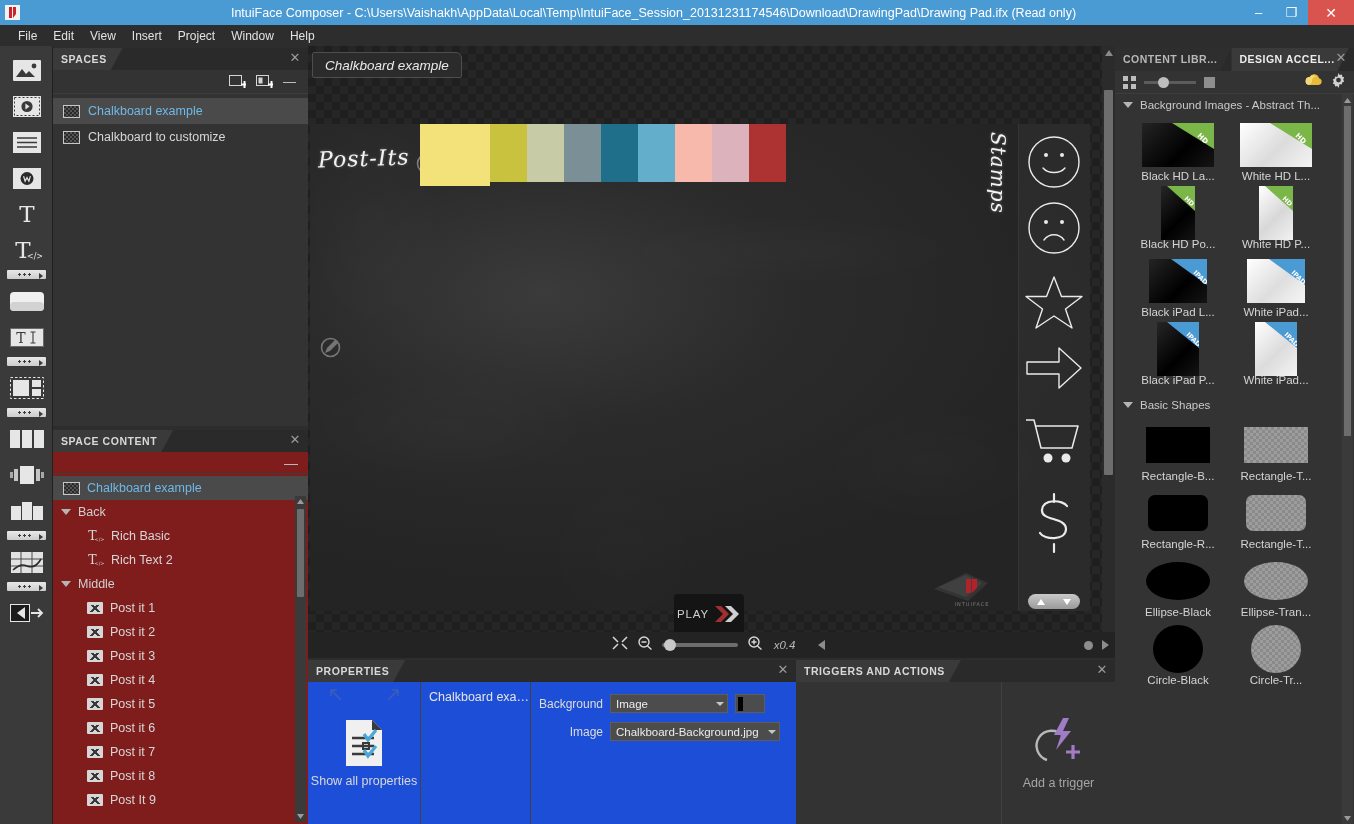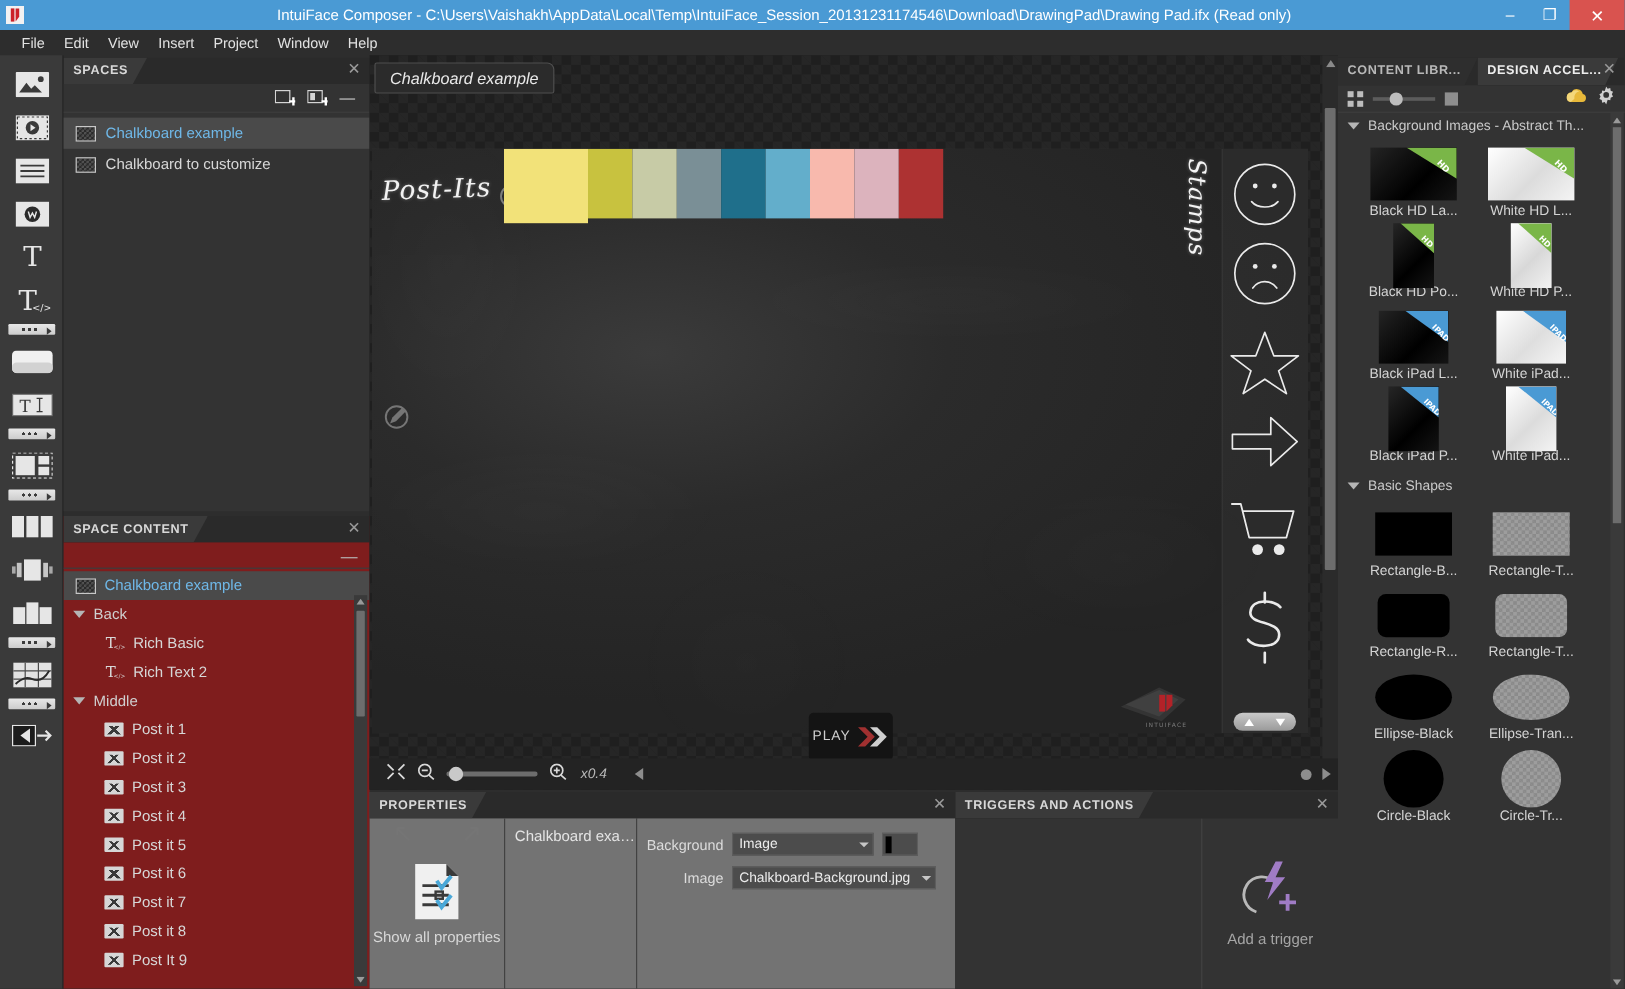--- a/index.html
+++ b/index.html
@@ -232,31 +232,31 @@
 
   .canvas-vscroll{
     position:absolute; right:0; top:0; width:13px; height:100%; background:#2b2b2b;
   }
   .cv-arrow{ position:absolute; left:0; width:13px; height:13px; display:flex; align-items:center; justify-content:center; }
   .cv-thumb{ position:absolute; left:2px; top:44px; width:9px; height:385px; background:#6d6d6d; border-radius:1px; }
 
   
   #zoombar{
     position:absolute; left:308px; top:632px; width:807px; height:26px;
-    background:#232323; display:flex; align-items:center; gap:9px; padding-left:14px;
+    background:#232323; display:flex; align-items:center; gap:9px; padding-left:14px;justify-content:center;
   }
   .zb-slider{ position:relative; width:76px; height:4px; background:#6d6d6d; border-radius:2px; }
   .zb-knob{ position:absolute; left:2px; top:-4px; width:12px; height:12px; border-radius:50%; background:#c9c9c9; }
   .zb-val{ color:#b9b9b9; font-size:11.5px; font-style:italic; margin-left:2px; }
   .zb-lefttri{ width:0;height:0;border-top:5px solid transparent;border-bottom:5px solid transparent;border-right:7px solid #8d8d8d; margin-left:14px; }
   .zb-righthandle{ position:absolute; right:22px; width:9px; height:9px; border-radius:50%; background:#8d8d8d; }
   .zb-rightarrow{ position:absolute; right:6px; width:0;height:0;border-top:5px solid transparent;border-bottom:5px solid transparent;border-left:7px solid #8d8d8d; }
 
   
-  #properties{ left:308px; top:660px; width:488px; height:164px; background:#737373; }
+  #properties{ left:308px; top:660px; width:488px; height:164px; background:#1d4ed8; }
   .prop-body{ display:flex; height:142px; }
   .prop-left{
     width:113px; display:flex; flex-direction:column; align-items:center;
     justify-content:center; gap:6px; border-right:1px solid #424242; position:relative;
   }
   .prop-left .lbl{ color:#d8d8d8; font-size:12.5px; }
   .prop-arrows{ position:absolute; top:6px; left:0; width:113px; display:flex; justify-content:space-around; opacity:.35; }
   .prop-mid{ width:110px; border-right:1px solid #424242; padding-top:8px; }
   .prop-mid .obj{ color:#e4e4e4; font-size:12.5px; padding-left:8px; white-space:nowrap; overflow:hidden; text-overflow:ellipsis; }
   .prop-right{ flex:1; padding:12px 0 0 6px; }

